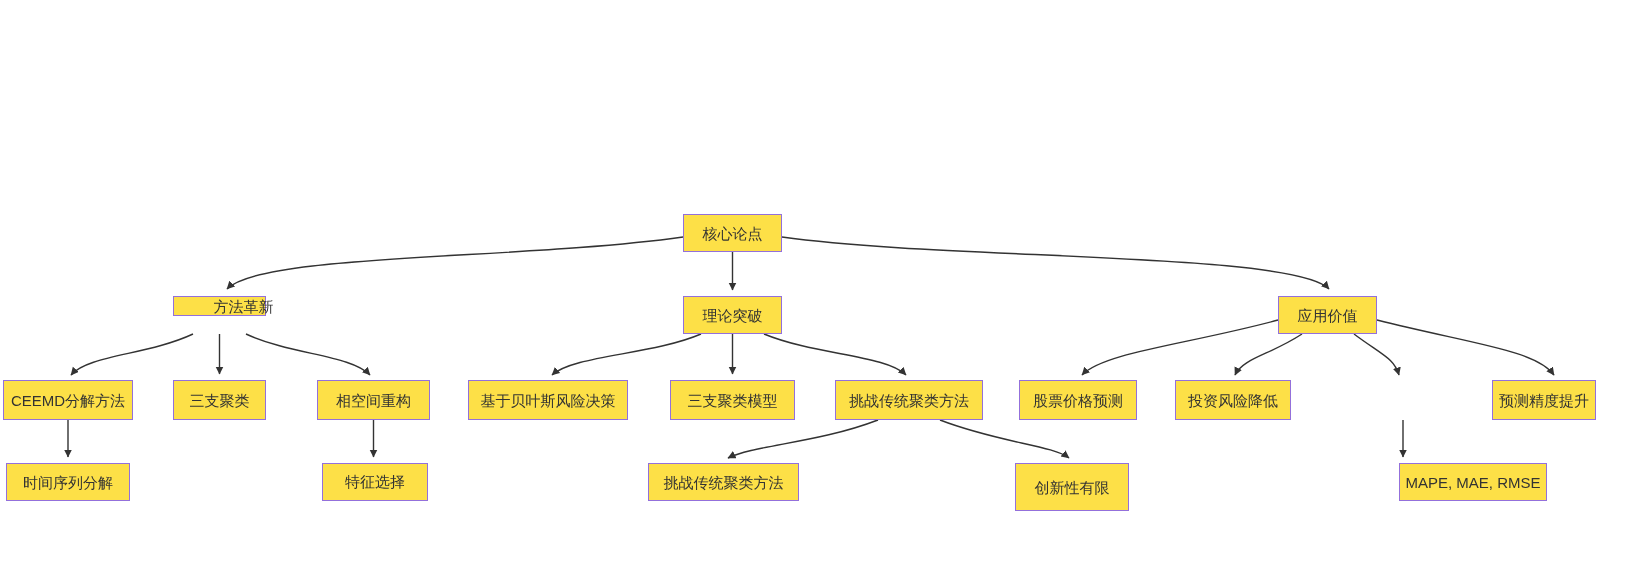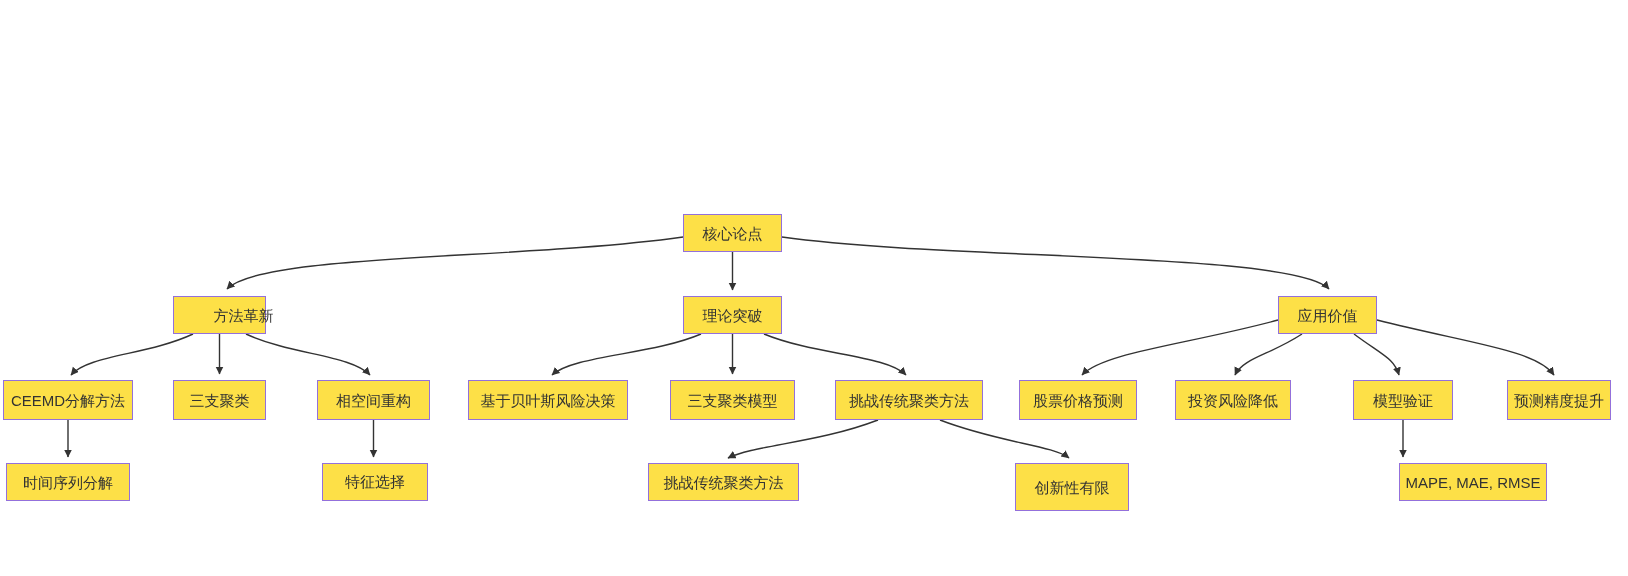--- a/index.html
+++ b/index.html
@@ -68,34 +68,33 @@
     <path class="edge" d="M 1377 320 C 1472 344, 1536 350, 1554 375" marker-end="url(#arrow)"></path>
     <path class="edge" d="M 68 420 L 68 457" marker-end="url(#arrow)"></path>
     <path class="edge" d="M 373.5 420 L 373.5 457" marker-end="url(#arrow)"></path>
     <path class="edge" d="M 878 420 C 818 443, 754 445, 728 458" marker-end="url(#arrow)"></path>
     <path class="edge" d="M 940 420 C 1000 443, 1052 445, 1069 458" marker-end="url(#arrow)"></path>
     <path class="edge" d="M 1403 420 L 1403 457" marker-end="url(#arrow)"></path>
   </svg>
 
   <div class="node" style="left:683px; top:214px; width:99px; height:38px;">核心论点</div>
 
-  <div class="node" style="left:173px; top:296px; width:93px; height:38px;padding-left:48px;">方法革新</div>
+  <div class="node" style="left:173px; top:296px; width:93px; height:20px;padding-left:48px;">方法革新</div>
   <div class="node" style="left:683px; top:296px; width:99px; height:38px;">理论突破</div>
   <div class="node" style="left:1278px; top:296px; width:99px; height:38px;">应用价值</div>
 
   <div class="node" style="left:3px; top:380px; width:130px; height:40px;">CEEMD分解方法</div>
   <div class="node" style="left:173px; top:380px; width:93px; height:40px;">三支聚类</div>
   <div class="node" style="left:317px; top:380px; width:113px; height:40px;">相空间重构</div>
   <div class="node" style="left:468px; top:380px; width:160px; height:40px;">基于贝叶斯风险决策</div>
   <div class="node" style="left:670px; top:380px; width:125px; height:40px;">三支聚类模型</div>
   <div class="node" style="left:835px; top:380px; width:148px; height:40px;">挑战传统聚类方法</div>
   <div class="node" style="left:1019px; top:380px; width:118px; height:40px;">股票价格预测</div>
   <div class="node" style="left:1175px; top:380px; width:116px; height:40px;">投资风险降低</div>
-  <div class="node" style="left:1353px; top:380px; width:100px; height:40px;">模型验证</div>
-  <div class="node" style="left:1492px; top:380px; width:104px; height:40px;margin-left:15px;">预测精度提升</div>
+  <div class="node" style="left:1492px; top:380px; width:104px; height:40px;">预测精度提升</div>
 
   <div class="node" style="left:6px; top:463px; width:124px; height:38px;">时间序列分解</div>
   <div class="node" style="left:322px; top:463px; width:106px; height:38px;font-family:Liberation Serif, serif;">特征选择</div>
   <div class="node" style="left:648px; top:463px; width:151px; height:38px;">挑战传统聚类方法</div>
   <div class="node" style="left:1015px; top:463px; width:114px; height:48px;">创新性有限</div>
   <div class="node" style="left:1399px; top:463px; width:148px; height:38px;">MAPE, MAE, RMSE</div>
 
 </div>
 
 </body></html>

